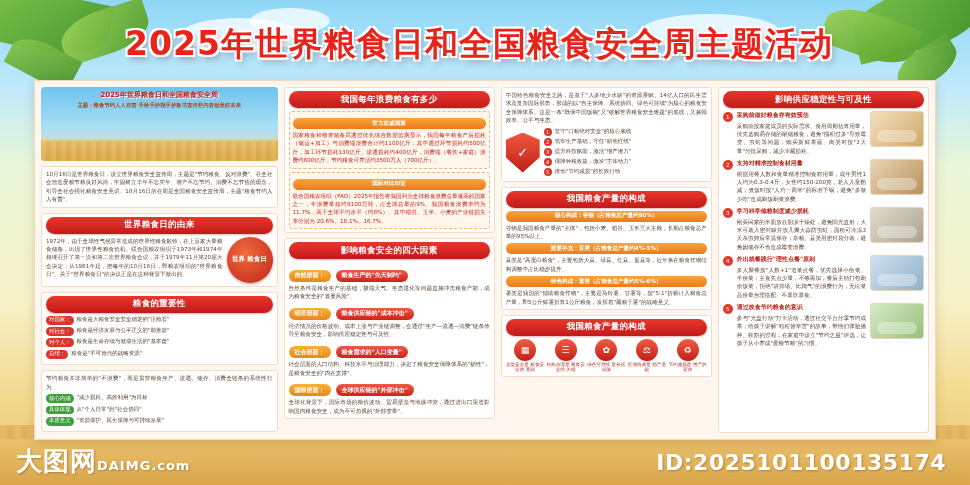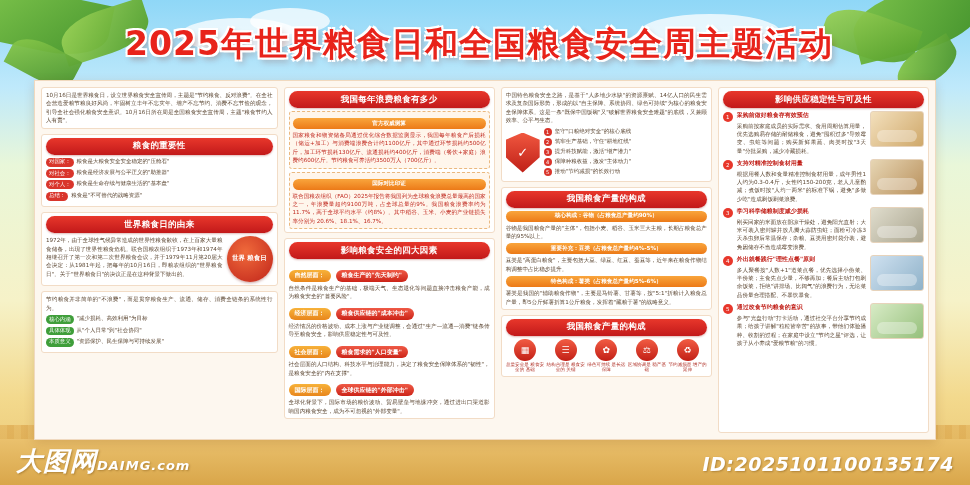--- a/index.html
+++ b/index.html
@@ -79,25 +79,25 @@
   .iconrow{display:flex;justify-content:space-between;gap:2px;margin-top:2px;}
   .ic{flex:1;text-align:center;}
   .ic .dot{width:22px;height:22px;border-radius:50%;background:linear-gradient(to bottom,#f25c43,#c21f16);margin:0 auto 1px;
     display:flex;align-items:center;justify-content:center;color:#fff;font-size:9px;}
   .ic .cap{font-size:4.6px;color:#b03228;line-height:1.2;}
   
   .hl{background:#fff6ec;border:1px dashed #eab87f;border-radius:3px;padding:3px;}
   .subtag{display:block;background:linear-gradient(to bottom,#f9a53c,#ec7a18);color:#fff;font-size:5.6px;font-weight:bold;
     text-align:center;border-radius:7px;padding:1.5px 3px;margin:3px 0 2px;}
   
-  .footer{position:absolute;left:0;right:0;bottom:0;height:48px;background:rgba(236,222,190,.0);font-style:italic;}
+  .footer{position:absolute;left:0;right:8px;bottom:0;height:48px;background:rgba(236,222,190,.0);}
   .wm{position:absolute;left:16px;bottom:6px;font-size:26px;font-weight:bold;color:#fff;letter-spacing:1px;
     text-shadow:1px 1px 2px rgba(120,80,20,.45);}
   .wm small{font-size:13px;font-weight:bold;}
-  .idtxt{position:absolute;right:16px;bottom:10px;font-size:19px;font-weight:bold;color:#fff;letter-spacing:.5px;
+  .idtxt{position:absolute;right:16px;bottom:10px;font-size:22px;font-weight:bold;color:#fff;letter-spacing:.5px;
     text-shadow:1px 1px 2px rgba(120,80,20,.45);}
 </style>
 </head>
 <body>
 
 <div class="poster">
   <div class="leaf l1"></div>
   <div class="leaf l2"></div>
   <div class="leaf l3"></div>
   <div class="leaf l4"></div>
@@ -106,54 +106,60 @@
   <div class="cloud c1"></div>
   <div class="cloud c2"></div>
   <div class="cloud c3"></div>
   <div class="wheatband"></div>
 
   <div class="title">2025年世界粮食日和全国粮食安全周主题活动</div>
 
   <div class="board">
 
     <div class="col col1">
+      <div class="intro">
+        <div class="it">2025年世界粮食日和全国粮食安全周</div>
+        <div class="is">主题：粮食节约人人有责
+手绘手抄报手抄板书宣传栏内容创意好未来</div>
+        <div class="ground"></div>
+      </div>
       <div class="card">
         <div class="txt">10月16日是世界粮食日，设立世界粮食安全宣传周，主题是"节约粮食、反对浪费"。在全社会营造爱粮节粮良好风尚，牢固树立丰年不忘灾年、增产不忘节约、消费不忘节俭的观念，引导全社会强化粮食安全意识。10月16日所在周是全国粮食安全宣传周，主题"粮食节约人人有责"。</div>
-      </div>
-
-      <div class="card">
-        <div class="hdr">粮食的重要性</div>
-        <div class="row">
-          <span class="tag">对国家：</span>
-          <span class="rowtxt">粮食是大粮食安全安全稳定的"压舱石"</span>
-        </div>
-        <div class="row">
-          <span class="tag">对社会：</span>
-          <span class="rowtxt">粮食是经济发展与公平正义的"助推器"</span>
-        </div>
-        <div class="row">
-          <span class="tag">对个人：</span>
-          <span class="rowtxt">粮食是生命存续与健康生活的"基本盘"</span>
-        </div>
-        <div class="row">
-          <span class="tag">总结：</span>
-          <span class="rowtxt">粮食是"不可替代的战略资源"</span>
-        </div>
       </div>
 
       <div class="card">
         <div class="hdr">世界粮食日的由来</div>
         <div class="origin">
           <div class="txt" style="flex:1">1972年，由于全球性气候异常造成的世界性粮食歉收，在上百家大量粮食储备，出现了世界性粮食危机。联合国粮农组织于1973年和1974年相继召开了第一次和第二次世界粮食会议，并于1979年11月第20届大会决定：从1981年起，把每年的10月16日，即粮农组织的"世界粮食日"。关于"世界粮食日"的决议正是在这种背景下做出的。</div>
           <div class="badge">世界
 粮食日</div>
         </div>
       </div>
 
       <div class="card">
+        <div class="hdr">粮食的重要性</div>
+        <div class="row">
+          <span class="tag">对国家：</span>
+          <span class="rowtxt">粮食是大粮食安全安全稳定的"压舱石"</span>
+        </div>
+        <div class="row">
+          <span class="tag">对社会：</span>
+          <span class="rowtxt">粮食是经济发展与公平正义的"助推器"</span>
+        </div>
+        <div class="row">
+          <span class="tag">对个人：</span>
+          <span class="rowtxt">粮食是生命存续与健康生活的"基本盘"</span>
+        </div>
+        <div class="row">
+          <span class="tag">总结：</span>
+          <span class="rowtxt">粮食是"不可替代的战略资源"</span>
+        </div>
+      </div>
+
+      <div class="card">
         <div class="txt" style="margin-bottom:3px">节约粮食并非简单的"不浪费"，而是贯穿粮食生产、流通、储存、消费全链条的系统性行为。</div>
         <div class="row">
           <span class="tag g">核心内涵</span>
           <span class="rowtxt">"减少损耗、高效利用"为目标</span>
         </div>
         <div class="row">
           <span class="tag g">具体体现</span>
           <span class="rowtxt">从"个人日常"到"社会协同"</span>
         </div>
         <div class="row">

